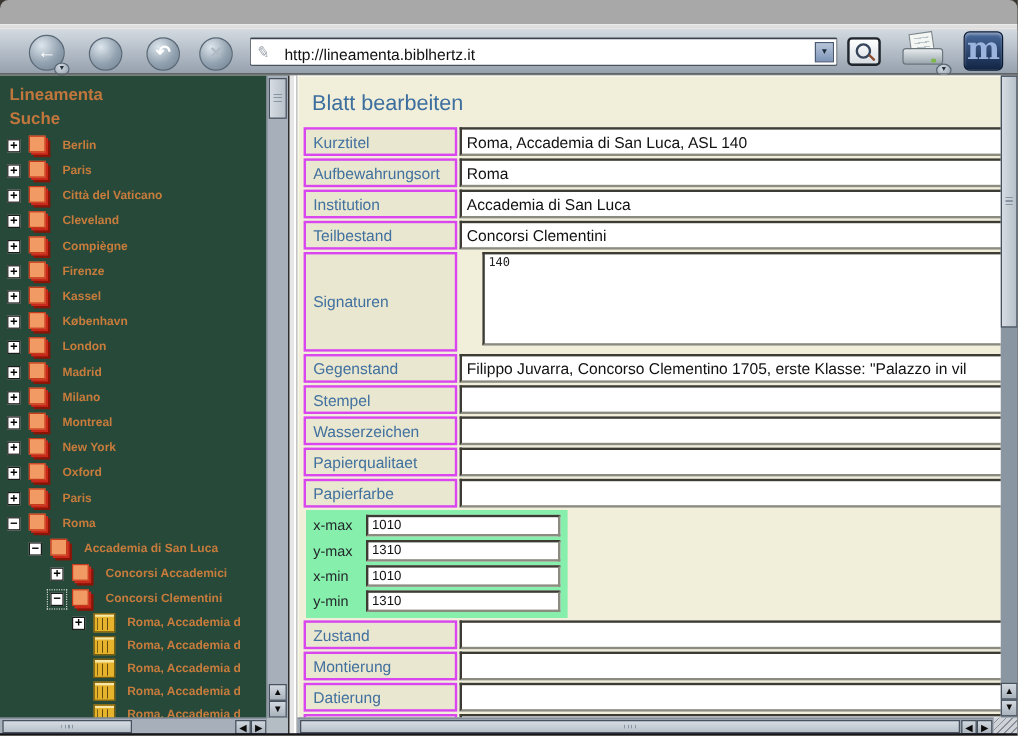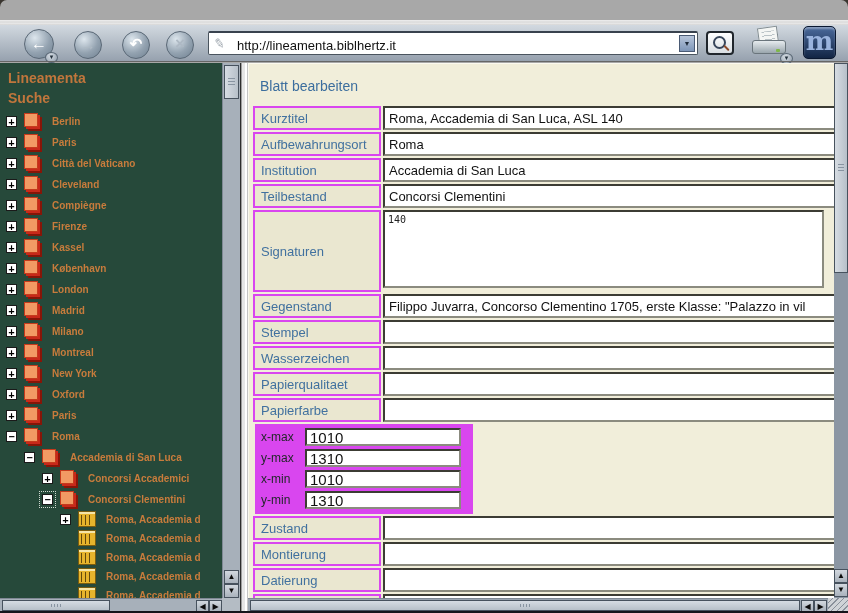--- a/index.html
+++ b/index.html
@@ -73,38 +73,38 @@
     background:repeating-linear-gradient(90deg,rgba(85,62,8,.9) 0 1px,transparent 1px 4px);}
   .tree-label{color:#c87c3c;font-size:10px;font-weight:bold;cursor:pointer;}
 
   .frame-border{position:absolute;left:240px;top:1px;width:8px;height:549px;background:#dadada;
     border-left:1px solid #2e2e2e;box-sizing:border-box;
     background:linear-gradient(90deg,#9e9e9e 0 1px,#e6e6e6 1px 4px,#ffffff 4px 6px,#c4c4c4 6px 7px);}
 
   .main{position:absolute;left:248px;top:1px;width:600px;height:549px;background:#8b96a3;}
   .main-pane{position:absolute;left:0;top:0;width:586px;height:535px;background:#f1eeda;
     border-top:1px solid #fbf9ef;border-left:1px solid #fbf9ef;box-sizing:border-box;overflow:hidden;}
-  .page-title{padding:8px 16px 0 11px;height:28px;line-height:28px;font-size:14px;color:#3c6e9e;margin-bottom:6px;}
+  .page-title{padding:8px 16px 0 11px;height:28px;line-height:28px;font-size:18px;color:#3c6e9e;margin-bottom:6px;}
 
   .form-row{display:flex;margin:0 0 2px 4px;}
   .label-cell{flex:none;width:128px;background:#eae7d0;border:2px solid #d946ef;box-sizing:border-box;
     color:#41719f;font-size:13px;display:flex;align-items:center;padding-left:6px;min-height:24px;}
   .input-cell{margin-left:2px;position:relative;}
   input.field{width:700px;height:24px;box-sizing:border-box;background:#fff;
     border:2px solid;border-color:#3c3c34 #8b8b7f #8b8b7f #3c3c34;
     font-family:"Liberation Sans",sans-serif;font-size:13px;color:#111;padding:1px 4px;}
   textarea.field-ta{width:441px;height:78px;box-sizing:border-box;background:#fff;resize:none;
     border:2px solid;border-color:#3c3c34 #8b8b7f #8b8b7f #3c3c34;
-    font-family:"DejaVu Sans Mono",monospace;font-size:10px;color:#222;padding:2px 3px;}
-  .size-group{background:#d946ef;padding:4px 6px 2px 0;width:212px;}
+    font-family:"DejaVu Sans Mono",monospace;font-size:10px;color:#222;padding:2px 3px;margin-left:19px;}
+  .size-group{background:#86efac;padding:4px 6px 2px 0;width:212px;}
   .size-row{display:flex;align-items:center;margin-bottom:3px;}
   .size-label{flex:none;width:44px;margin-left:6px;font-size:12px;color:#23272b;}
-  input.size-field{width:156px;height:18px;box-sizing:border-box;background:#fff;
+  input.size-field{width:168px;height:18px;box-sizing:border-box;background:#fff;
     border:2px solid;border-color:#3c3c34 #8b8b7f #8b8b7f #3c3c34;
-    font-family:"Liberation Sans",sans-serif;font-size:15px;color:#111;padding:0 3px;}
+    font-family:"Liberation Sans",sans-serif;font-size:11px;color:#111;padding:0 3px;}
   .row-sig .label-cell,.row-groesse .label-cell{align-items:center;text-align:center;}
 
   
   .sb{position:absolute;}
   .sb-thumb{position:absolute;background:linear-gradient(90deg,#d6dce3,#b7c0c9);border:1px solid #47525e;box-sizing:border-box;}
   .sb-thumb.h{background:linear-gradient(180deg,#d6dce3,#b7c0c9);}
   .grip-v{position:absolute;left:3px;right:3px;top:50%;height:8px;margin-top:-4px;
     background:repeating-linear-gradient(180deg,#8894a1 0 1px,transparent 1px 3px);}
   .grip-h{position:absolute;top:3px;bottom:3px;left:50%;width:10px;margin-left:-5px;
     background:repeating-linear-gradient(90deg,#8894a1 0 1px,transparent 1px 3px);}

